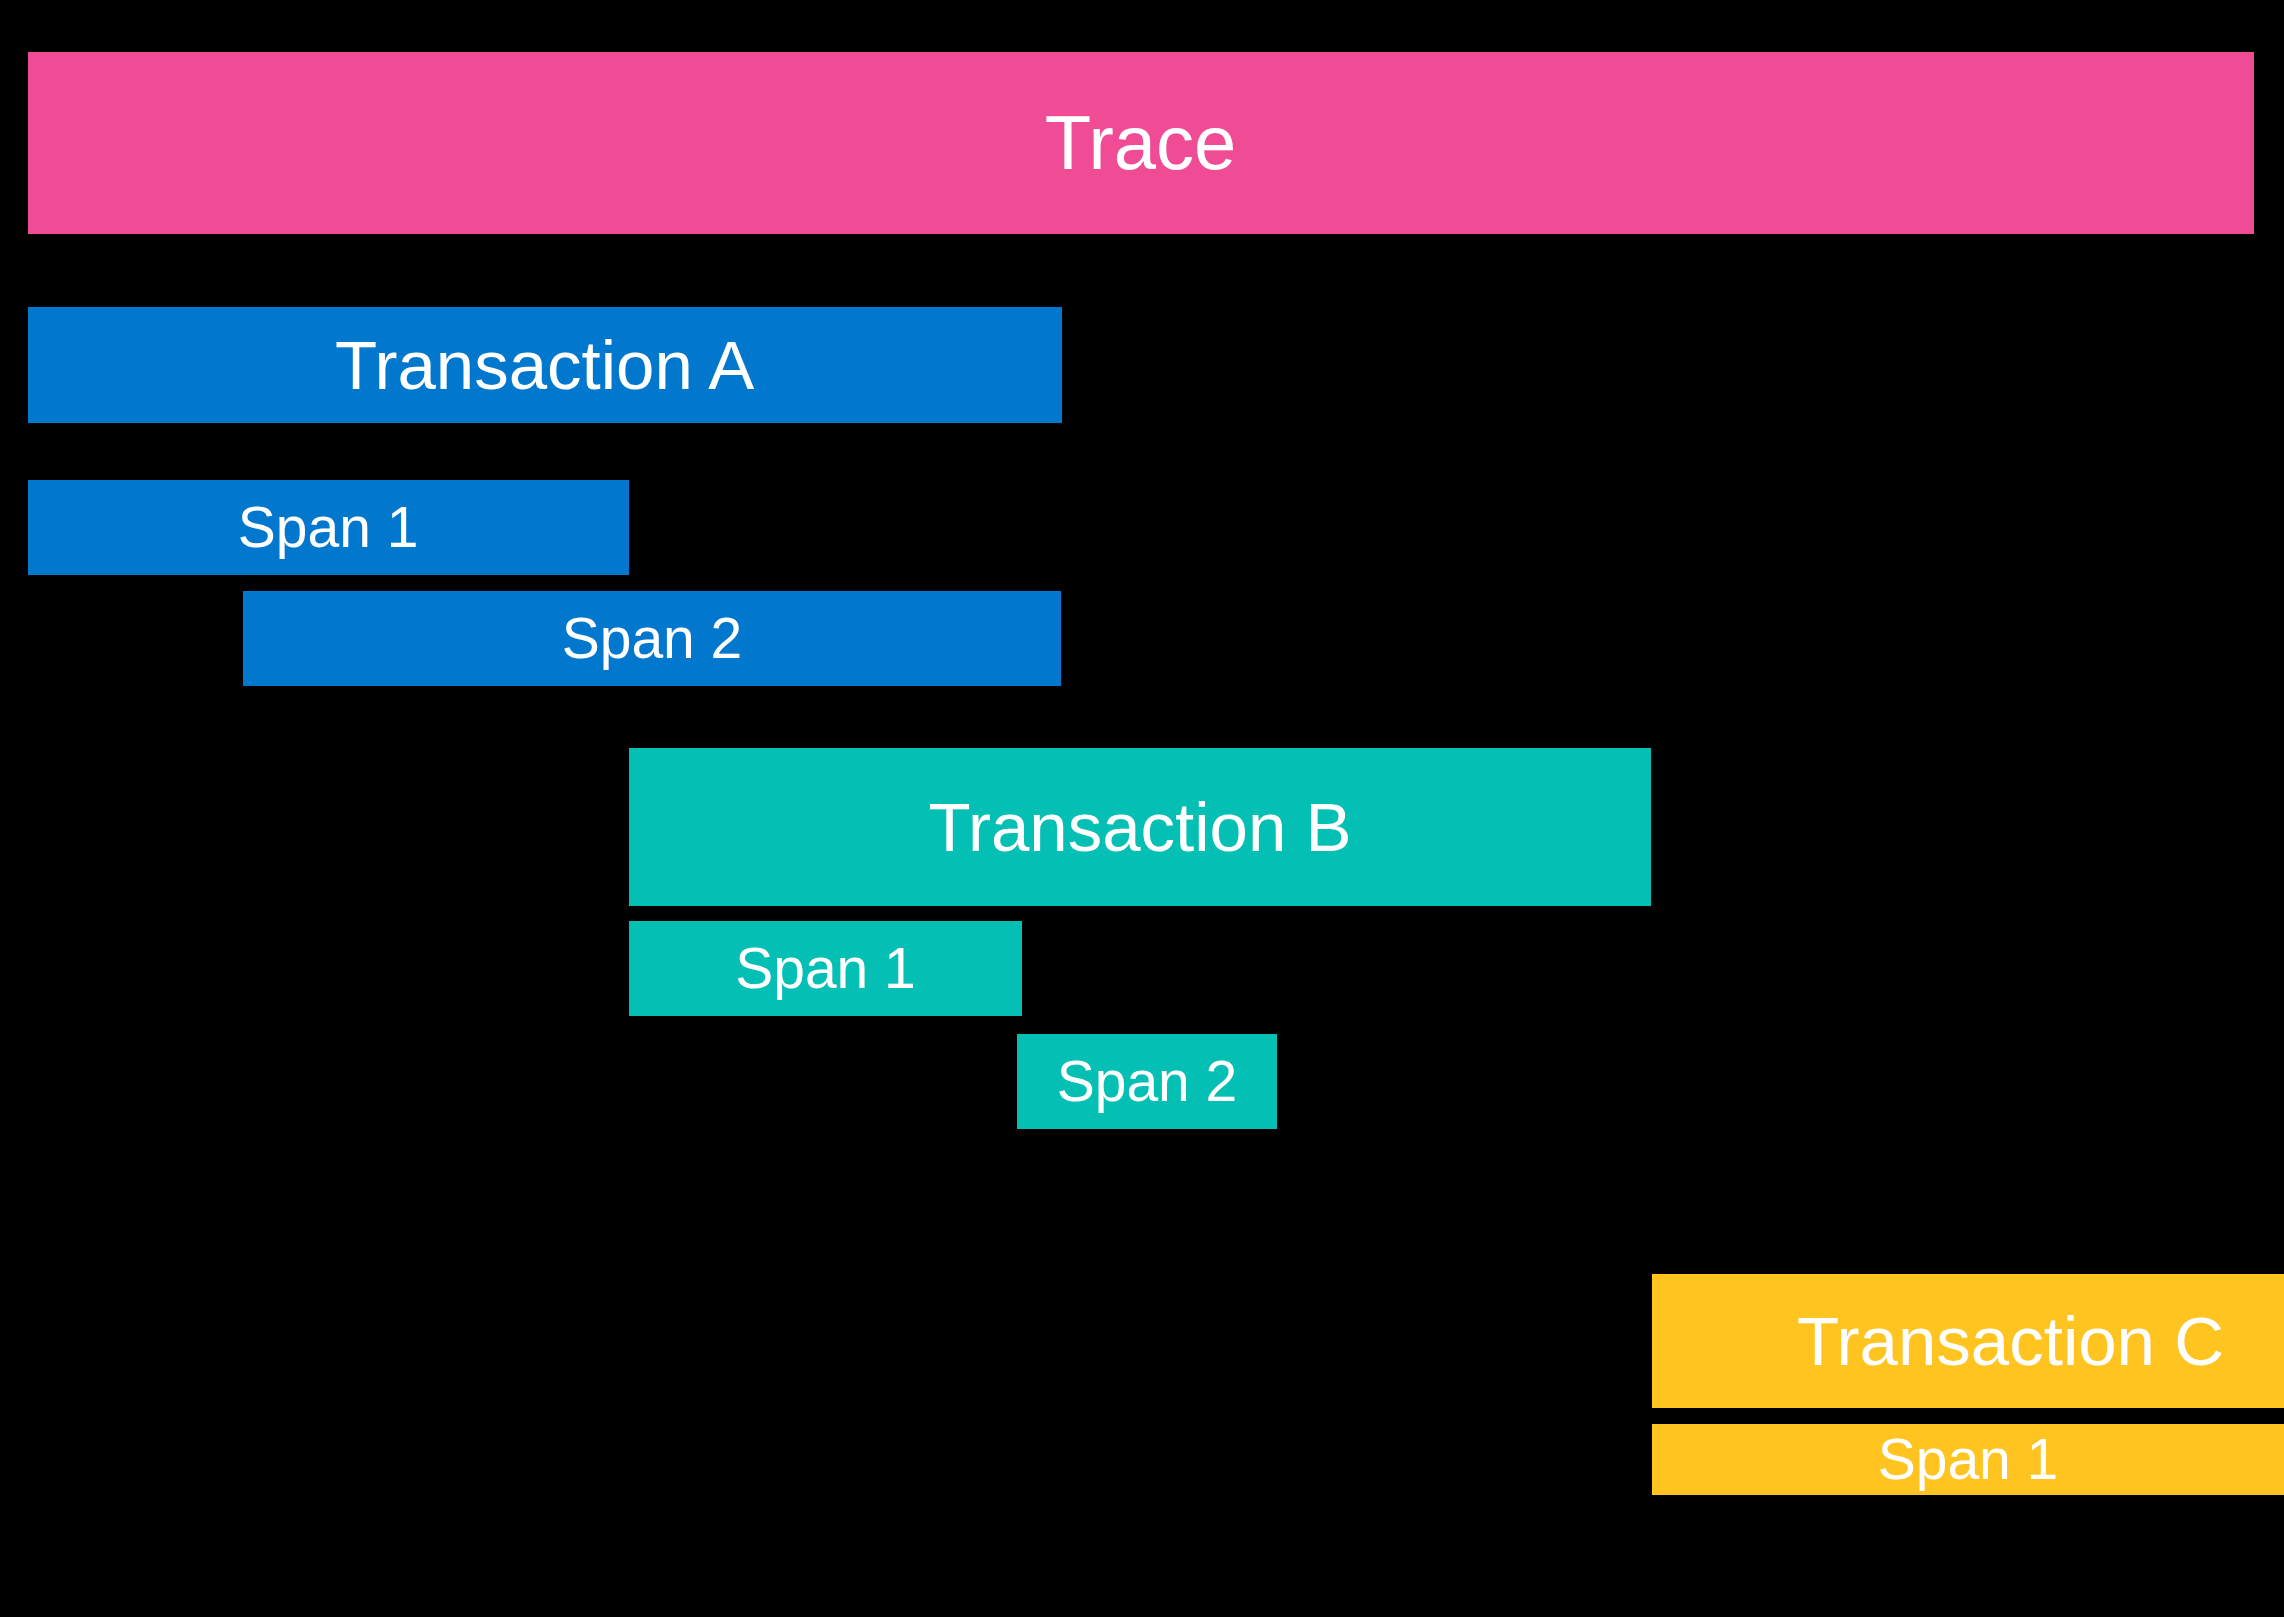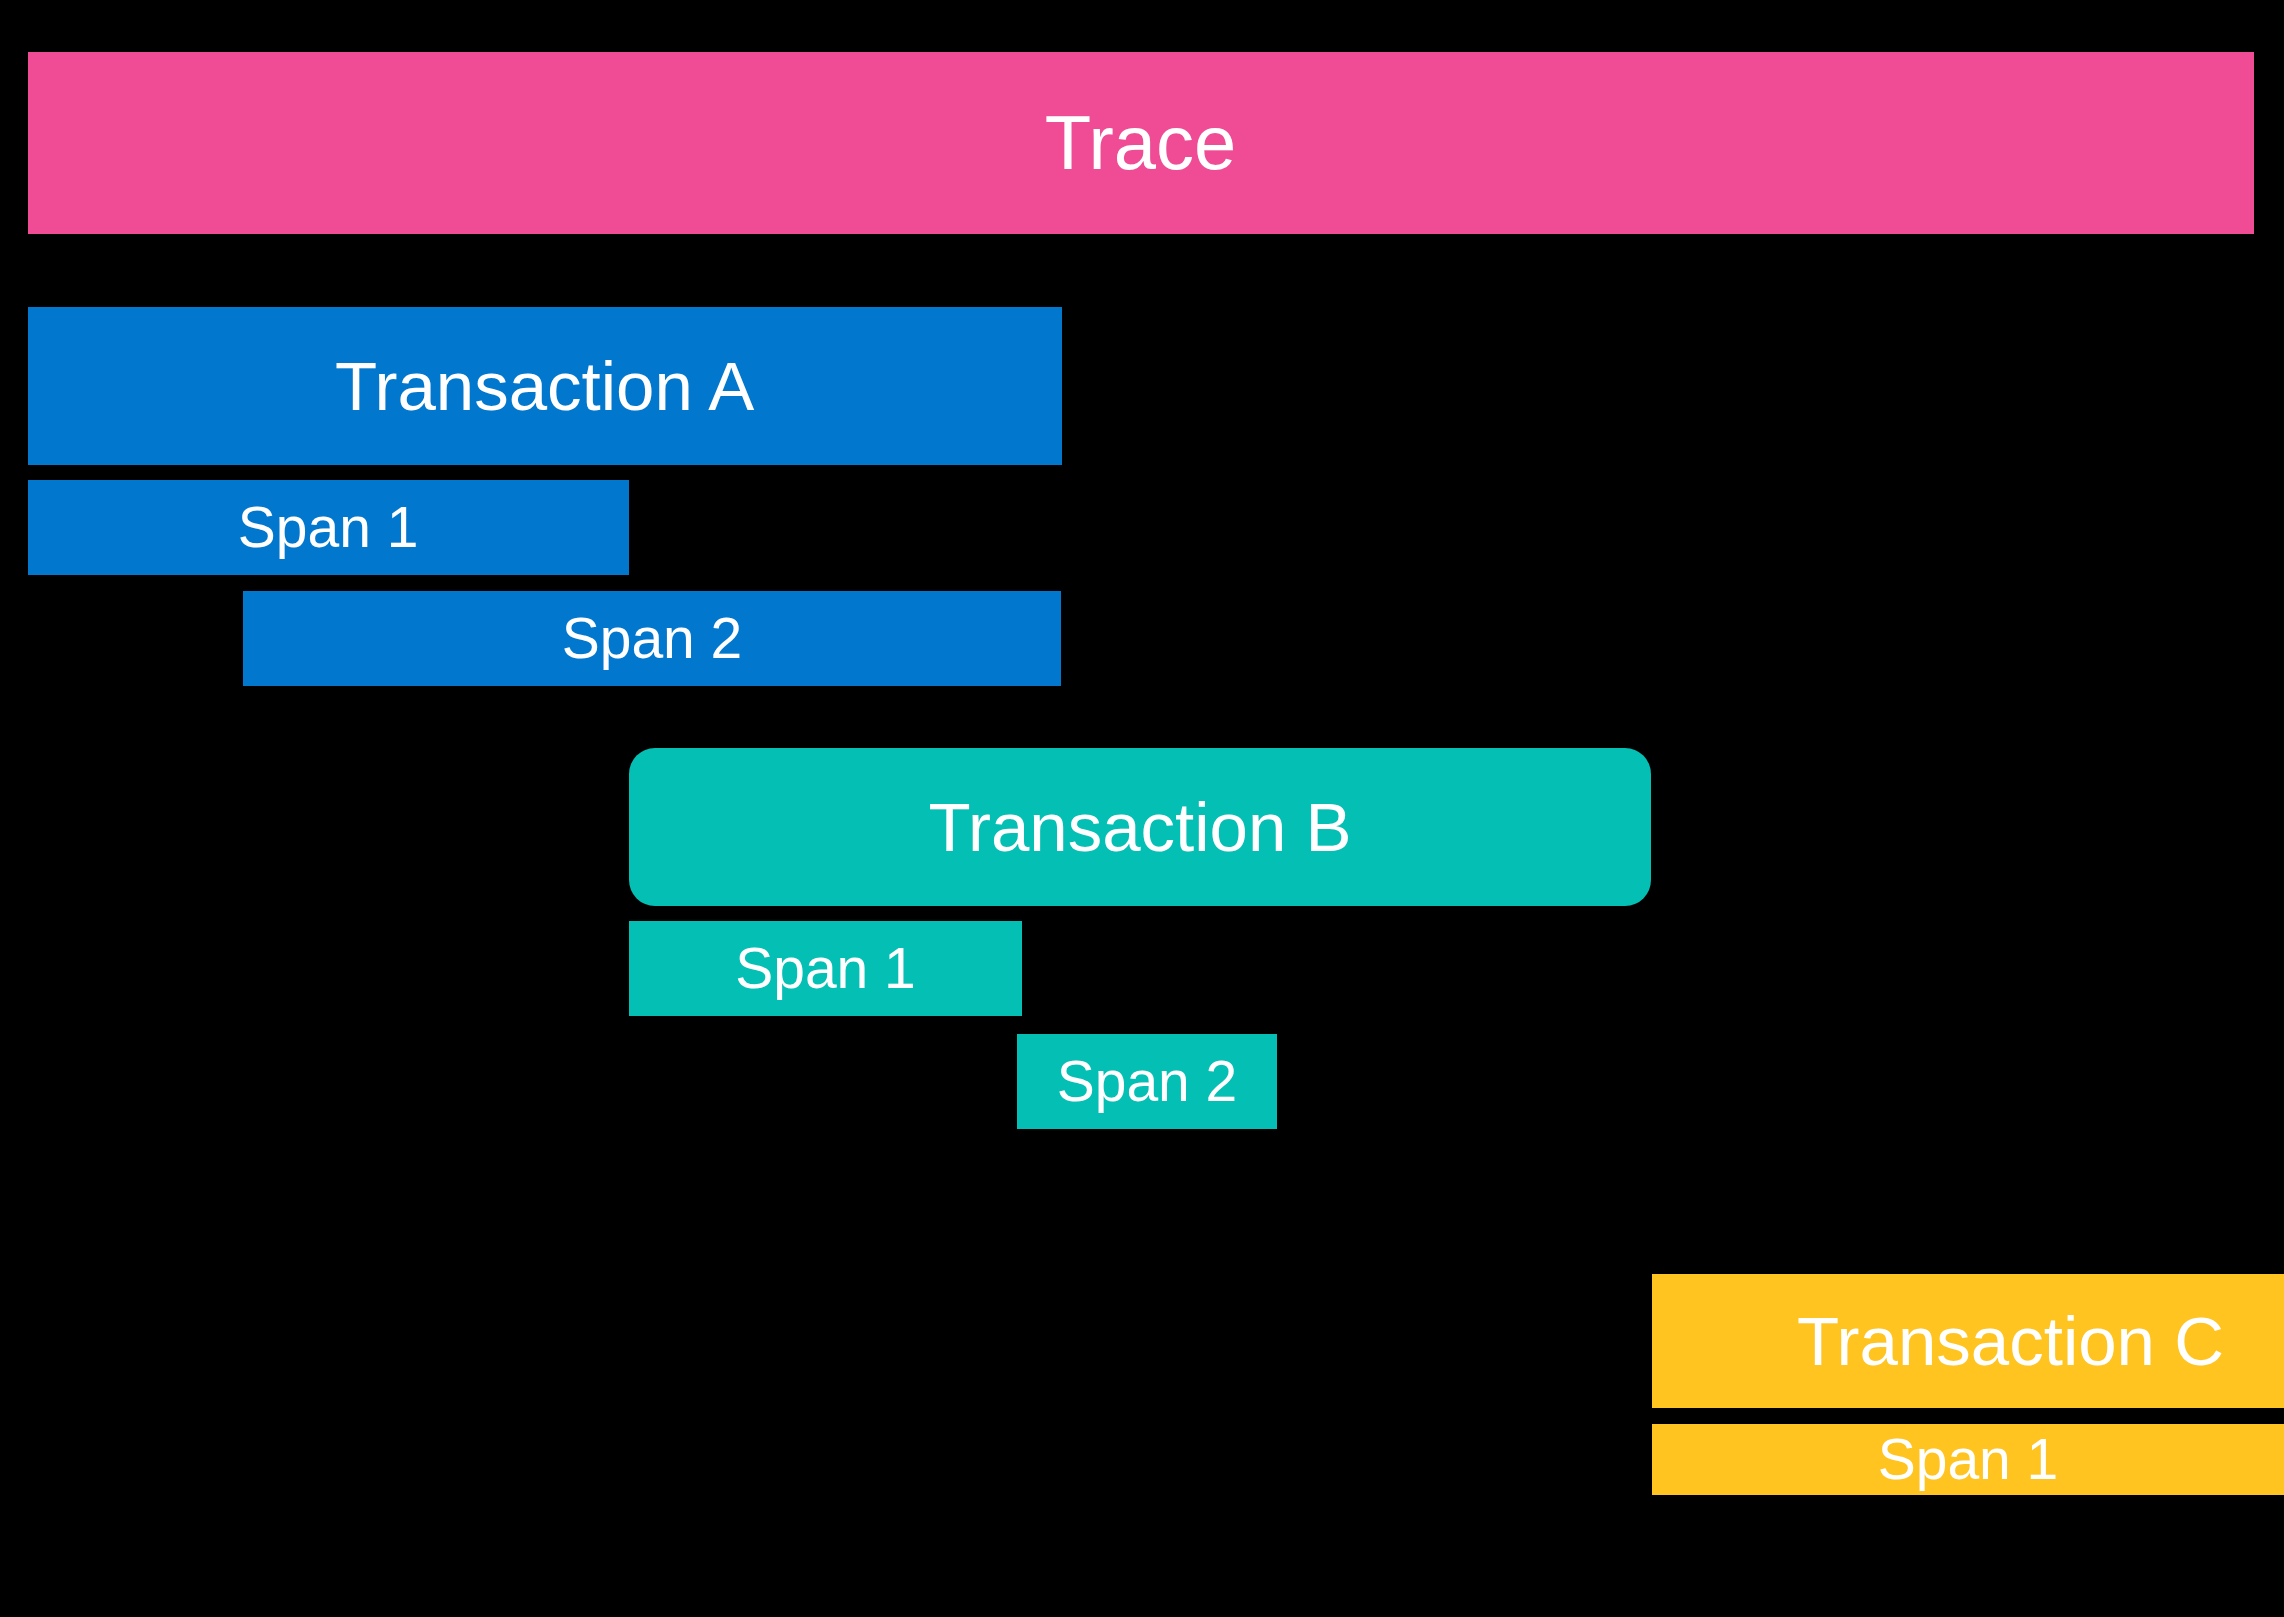--- a/index.html
+++ b/index.html
@@ -37,30 +37,30 @@
   .t-txn    { font-size: 69px; }
   .t-span   { font-size: 57px; }
 </style>
 </head>
 <body>
 
 <div id="stage" style="width: 2284px; height: 1618px; background: rgb(0, 0, 0);">
     <div class="bar" style="left: 27.6px; top: 52px; width: 2226px; height: 182px; background: rgb(239, 76, 149);">
       <span class="bar-label t-trace">Trace</span>
     </div>
-    <div class="bar" style="left: 27.6px; top: 307px; width: 1034px; height: 158px; background: rgb(2, 119, 206);">
+    <div class="bar" style="left: 27.6px; top: 307px; width: 1034px; height: 116px; background: rgb(2, 119, 206);">
       <span class="bar-label t-txn">Transaction A</span>
     </div>
     <div class="bar" style="left: 27.6px; top: 480px; width: 601px; height: 95px; background: rgb(2, 119, 206);">
       <span class="bar-label t-span">Span 1</span>
     </div>
     <div class="bar" style="left: 243px; top: 591px; width: 818px; height: 95px; background: rgb(2, 119, 206);">
       <span class="bar-label t-span">Span 2</span>
     </div>
-    <div class="bar" style="left: 629px; top: 748px; width: 1022px; height: 158px; background: rgb(4, 191, 180); border-radius: 26px;">
+    <div class="bar" style="left: 629px; top: 748px; width: 1022px; height: 158px; background: rgb(4, 191, 180);">
       <span class="bar-label t-txn">Transaction B</span>
     </div>
     <div class="bar" style="left: 629px; top: 921px; width: 393px; height: 95px; background: rgb(4, 191, 180);">
       <span class="bar-label t-span">Span 1</span>
     </div>
     <div class="bar" style="left: 1017px; top: 1034px; width: 260px; height: 95px; background: rgb(4, 191, 180);">
       <span class="bar-label t-span">Span 2</span>
     </div>
     <div class="bar" style="left: 1652px; top: 1274px; width: 717px; height: 134px; background: rgb(255, 196, 31);">
       <span class="bar-label t-txn">Transaction C</span>

